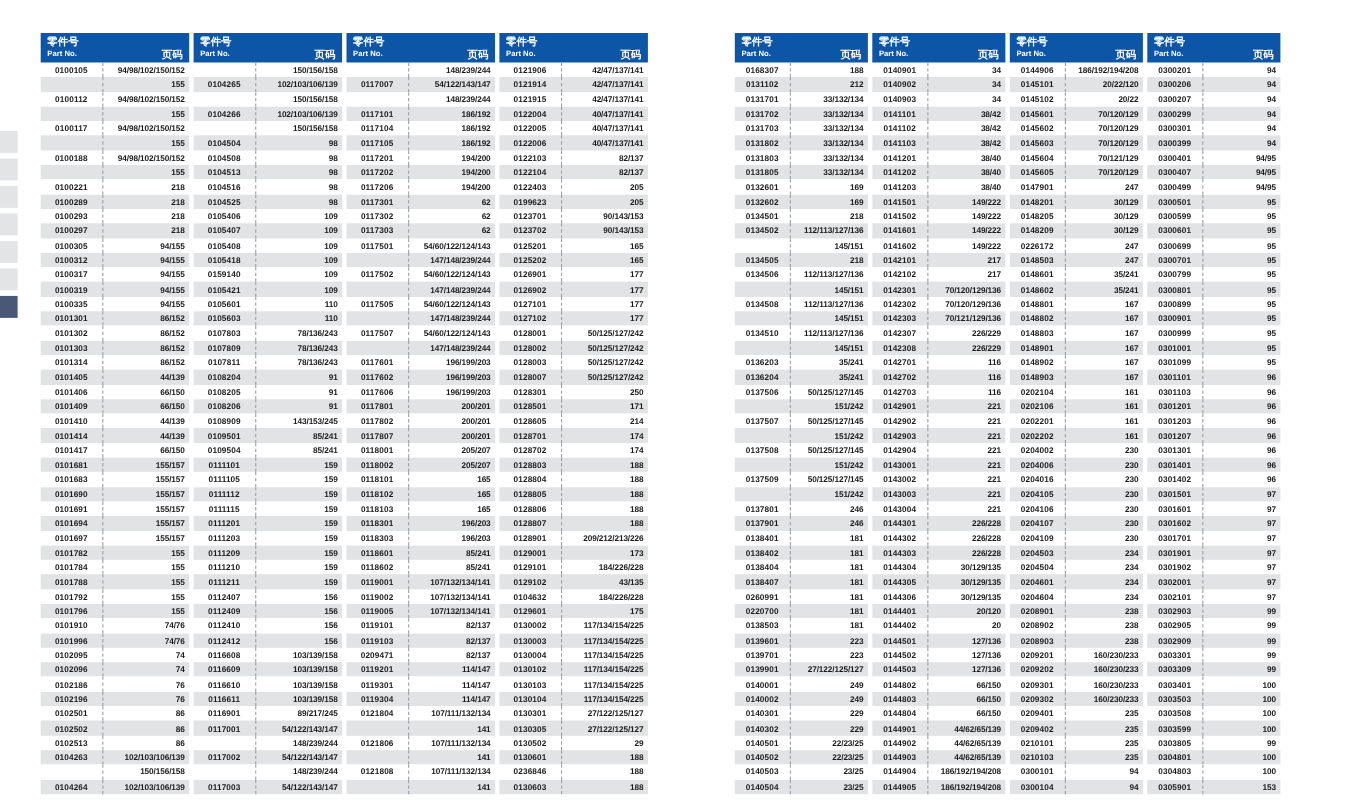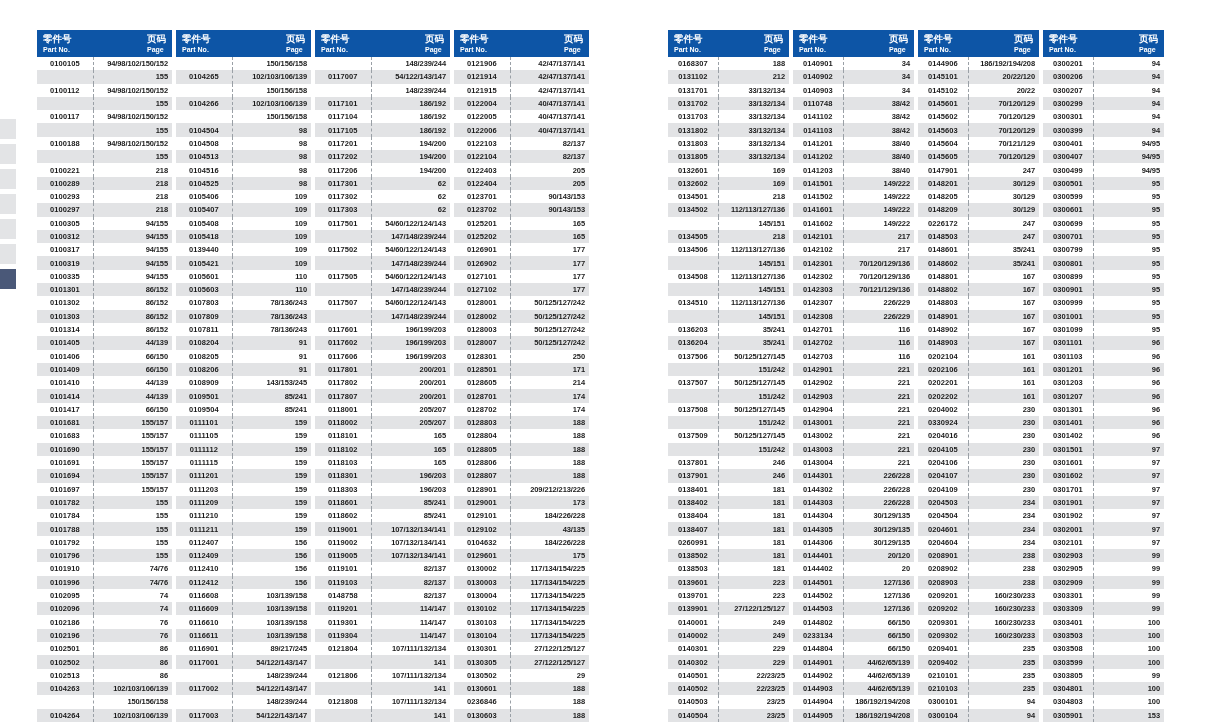--- a/index.html
+++ b/index.html
@@ -33,21 +33,21 @@
   .colgroup{display:flex;flex-direction:column;}
   .col-header{
     background:var(--header-bg);
     color:#fff;
     height:27px;
     padding:3px 6px 2px 6px;
     display:flex;justify-content:space-between;align-items:flex-start;
   }
   .col-header .zh{font-size:9.5px;font-weight:bold;line-height:12px;display:block;}
   .col-header .en{font-size:7px;font-weight:bold;line-height:9px;display:block;}
-  .hdr-right{text-align:left;}
+  .hdr-right{text-align:left;margin-top:12px;}
   .rows{display:flex;flex-direction:column;}
   .row{
     display:flex;align-items:center;
     height:13.3px;
     font-size:7.5px;font-weight:bold;
     background:#fff;
   }
   .row:nth-child(even){background:var(--row-alt);}
   .row .p{
     width:42%;height:100%;
@@ -352,21 +352,21 @@
         </div>
         <div class="row">
           <div class="p">0105408</div>
           <div class="g">109</div>
         </div>
         <div class="row">
           <div class="p">0105418</div>
           <div class="g">109</div>
         </div>
         <div class="row">
-          <div class="p">0139440</div>
+          <div class="p">0159140</div>
           <div class="g">109</div>
         </div>
         <div class="row">
           <div class="p">0105421</div>
           <div class="g">109</div>
         </div>
         <div class="row">
           <div class="p">0105601</div>
           <div class="g">110</div>
         </div>
@@ -670,21 +670,21 @@
         </div>
         <div class="row">
           <div class="p">0119101</div>
           <div class="g">82/137</div>
         </div>
         <div class="row">
           <div class="p">0119103</div>
           <div class="g">82/137</div>
         </div>
         <div class="row">
-          <div class="p">0148758</div>
+          <div class="p">0209471</div>
           <div class="g">82/137</div>
         </div>
         <div class="row">
           <div class="p">0119201</div>
           <div class="g">114/147</div>
         </div>
         <div class="row">
           <div class="p">0119301</div>
           <div class="g">114/147</div>
         </div>
@@ -760,21 +760,21 @@
         </div>
         <div class="row">
           <div class="p">0122104</div>
           <div class="g">82/137</div>
         </div>
         <div class="row">
           <div class="p">0122403</div>
           <div class="g">205</div>
         </div>
         <div class="row">
-          <div class="p">0122404</div>
+          <div class="p">0199623</div>
           <div class="g">205</div>
         </div>
         <div class="row">
           <div class="p">0123701</div>
           <div class="g">90/143/153</div>
         </div>
         <div class="row">
           <div class="p">0123702</div>
           <div class="g">90/143/153</div>
         </div>
@@ -1089,21 +1089,21 @@
         </div>
         <div class="row">
           <div class="p">0138407</div>
           <div class="g">181</div>
         </div>
         <div class="row">
           <div class="p">0260991</div>
           <div class="g">181</div>
         </div>
         <div class="row">
-          <div class="p">0138502</div>
+          <div class="p">0220700</div>
           <div class="g">181</div>
         </div>
         <div class="row">
           <div class="p">0138503</div>
           <div class="g">181</div>
         </div>
         <div class="row">
           <div class="p">0139601</div>
           <div class="g">223</div>
         </div>
@@ -1167,21 +1167,21 @@
         </div>
         <div class="row">
           <div class="p">0140902</div>
           <div class="g">34</div>
         </div>
         <div class="row">
           <div class="p">0140903</div>
           <div class="g">34</div>
         </div>
         <div class="row">
-          <div class="p">0110748</div>
+          <div class="p">0141101</div>
           <div class="g">38/42</div>
         </div>
         <div class="row">
           <div class="p">0141102</div>
           <div class="g">38/42</div>
         </div>
         <div class="row">
           <div class="p">0141103</div>
           <div class="g">38/42</div>
         </div>
@@ -1327,21 +1327,21 @@
         </div>
         <div class="row">
           <div class="p">0144503</div>
           <div class="g">127/136</div>
         </div>
         <div class="row">
           <div class="p">0144802</div>
           <div class="g">66/150</div>
         </div>
         <div class="row">
-          <div class="p">0233134</div>
+          <div class="p">0144803</div>
           <div class="g">66/150</div>
         </div>
         <div class="row">
           <div class="p">0144804</div>
           <div class="g">66/150</div>
         </div>
         <div class="row">
           <div class="p">0144901</div>
           <div class="g">44/62/65/139</div>
         </div>
@@ -1477,21 +1477,21 @@
         </div>
         <div class="row">
           <div class="p">0202202</div>
           <div class="g">161</div>
         </div>
         <div class="row">
           <div class="p">0204002</div>
           <div class="g">230</div>
         </div>
         <div class="row">
-          <div class="p">0330924</div>
+          <div class="p">0204006</div>
           <div class="g">230</div>
         </div>
         <div class="row">
           <div class="p">0204016</div>
           <div class="g">230</div>
         </div>
         <div class="row">
           <div class="p">0204105</div>
           <div class="g">230</div>
         </div>

